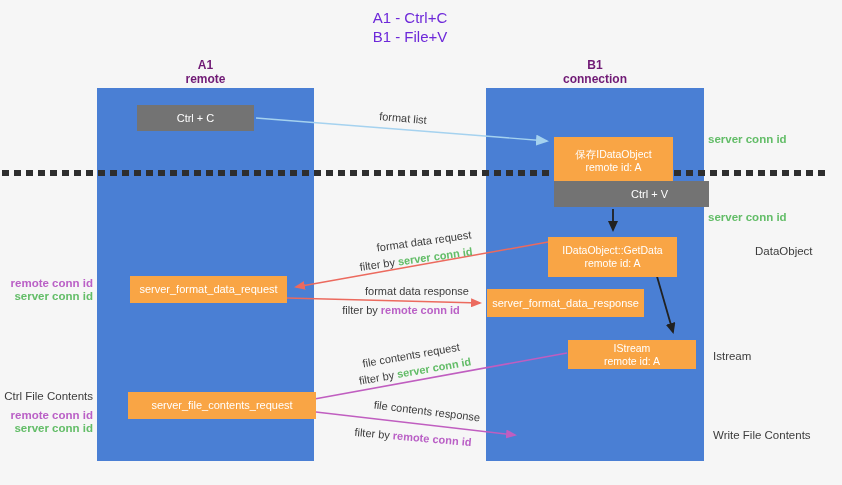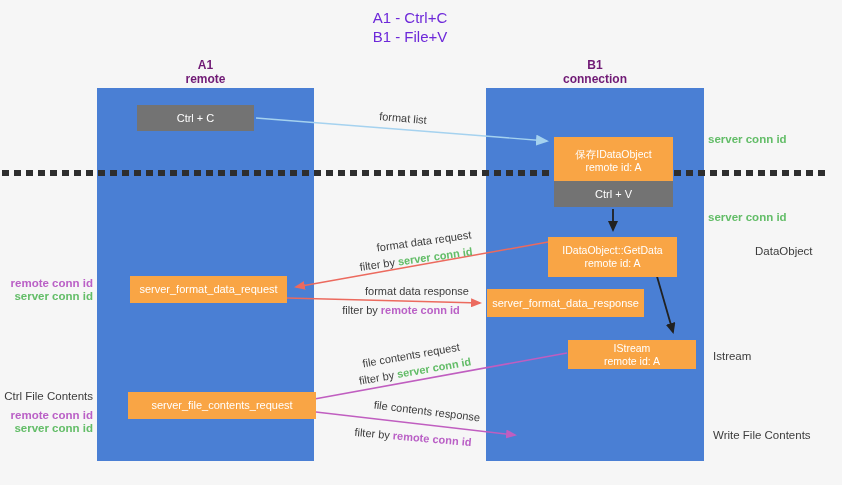--- a/index.html
+++ b/index.html
@@ -101,21 +101,21 @@
 
   <div class="box green" style="left:137px;top:105px;width:117px;height:26px;">
     <span>Ctrl + C</span>
   </div>
 
   <div class="box orange" style="left:554px;top:129px;width:119px;height:47px;margin-top:8px;">
     <span class="sm">保存IDataObject</span>
     <span class="sm">remote id: A</span>
   </div>
 
-  <div class="box green" style="left:554px;top:181px;width:119px;height:26px;">
+  <div class="box green" style="left:554px;top:181px;width:119px;height:26px;padding-left:36px;">
     <span>Ctrl + V</span>
   </div>
 
   <div class="box orange" style="left:548px;top:237px;width:129px;height:40px;">
     <span class="sm">IDataObject::GetData</span>
     <span class="sm">remote id: A</span>
   </div>
 
   <div class="box orange" style="left:130px;top:276px;width:157px;height:27px;">
     <span>server_format_data_request</span>

